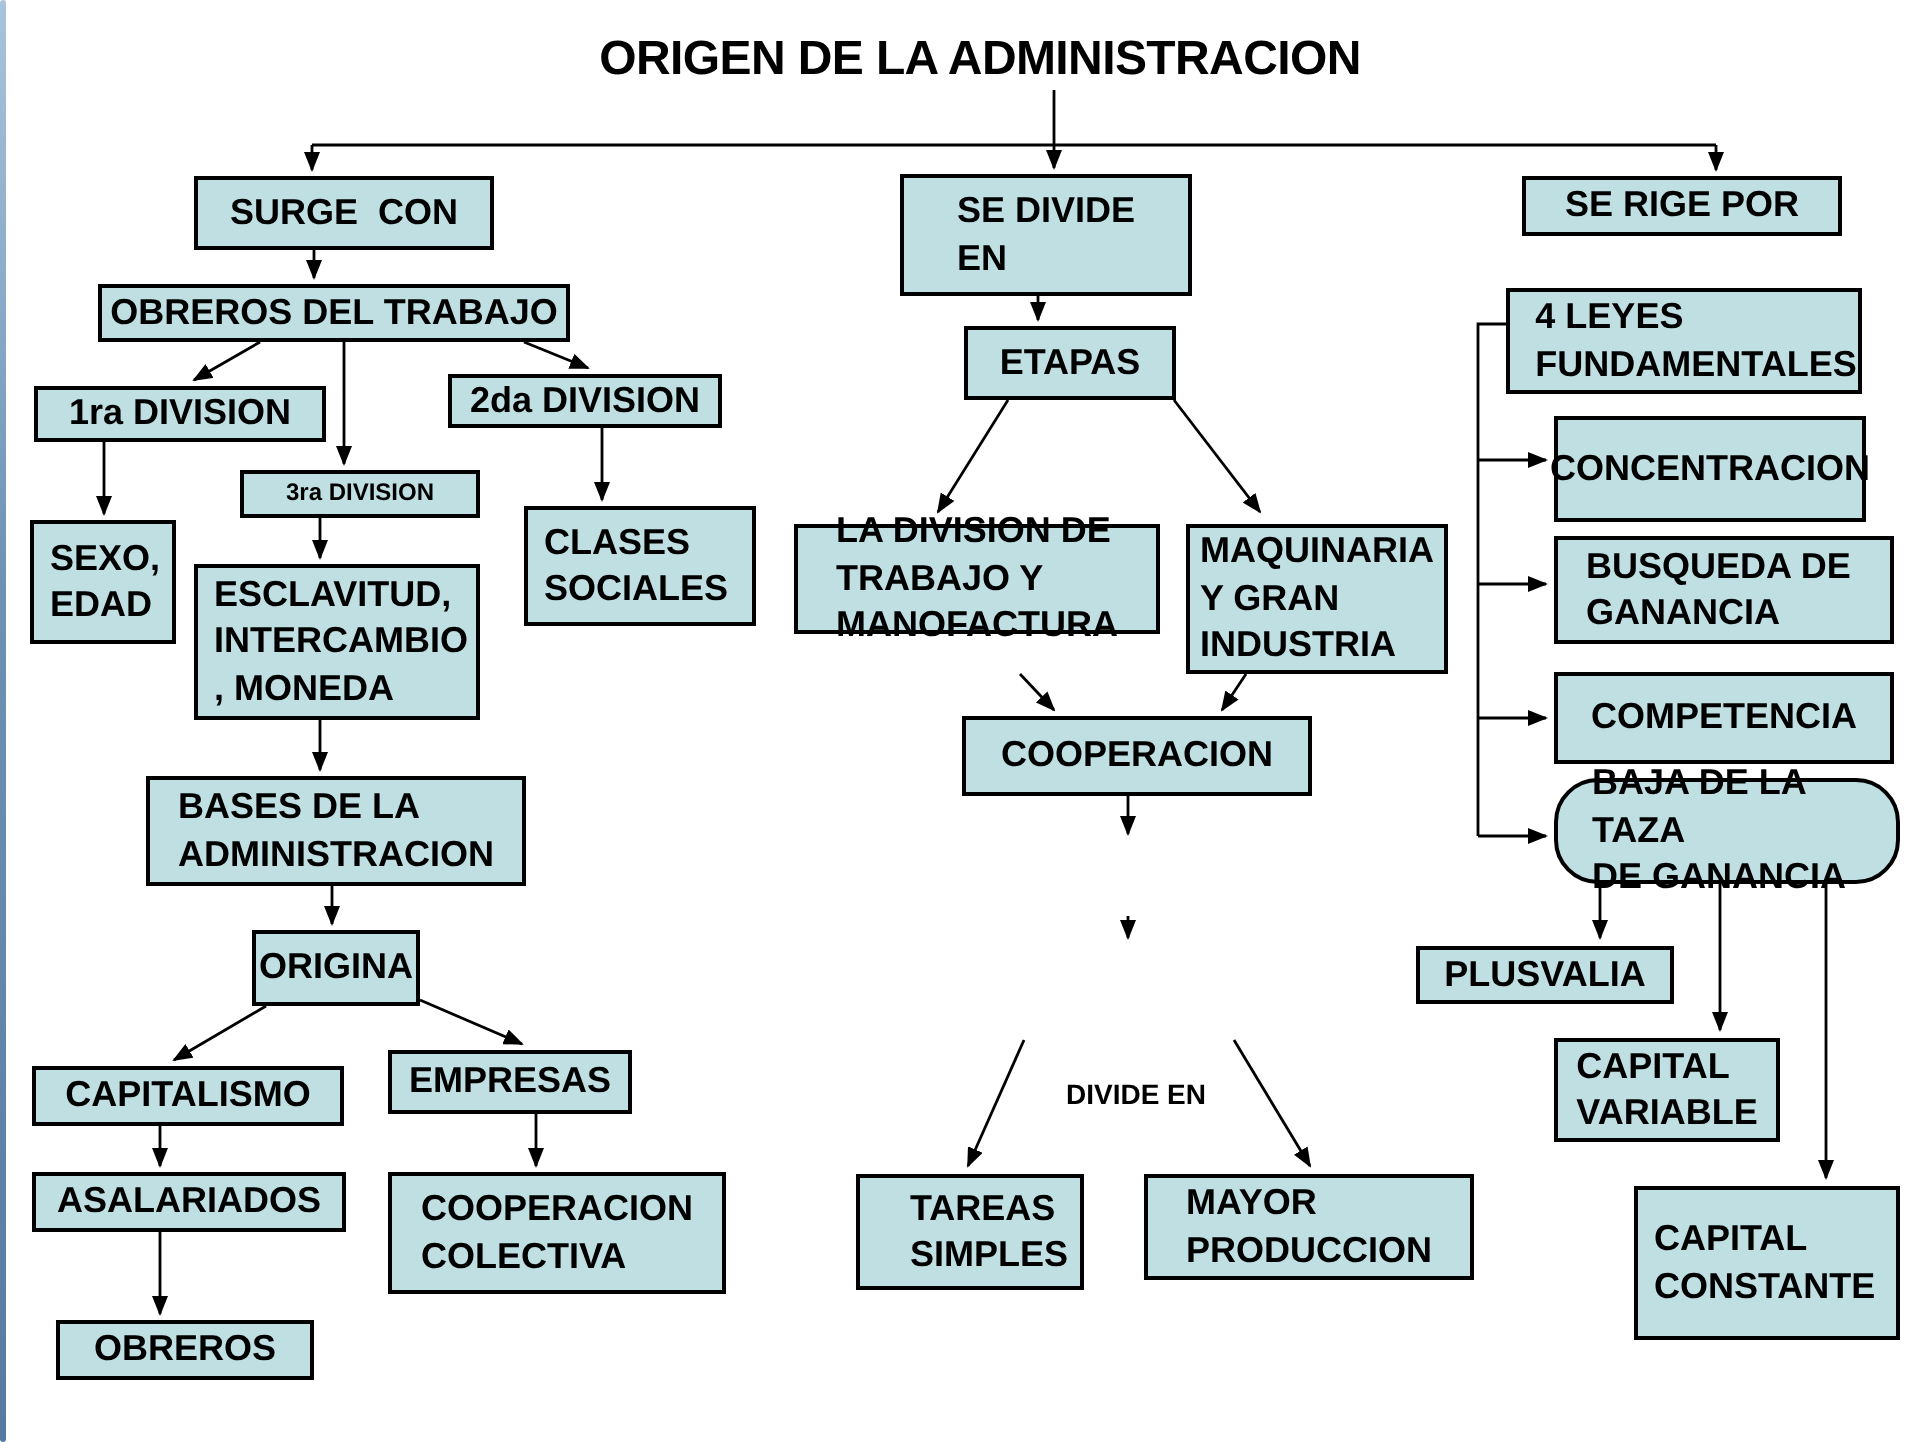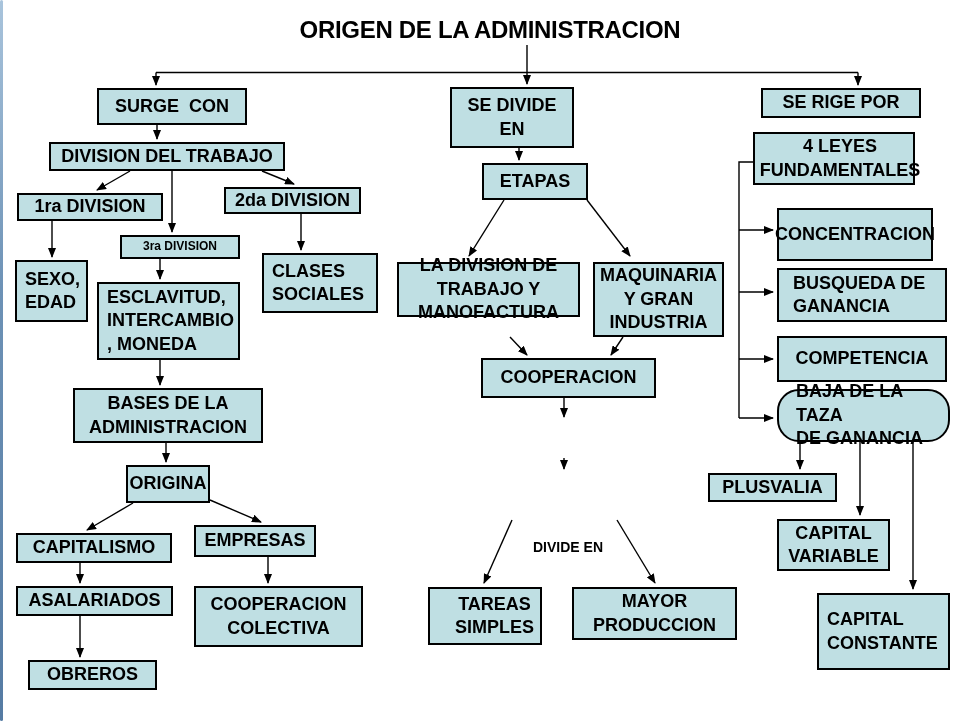--- a/index.html
+++ b/index.html
@@ -28,21 +28,21 @@
     position:absolute;left:270px;top:16px;width:440px;
     text-align:center;font-size:24px;font-weight:bold;letter-spacing:-0.3px;
     white-space:nowrap;
   }
   svg.connectors{position:absolute;left:0;top:0;width:958px;height:721px;pointer-events:none;}
   .node{
     position:absolute;
     background:var(--box-fill);
     border:2px solid var(--box-border);
     display:flex;align-items:center;justify-content:center;
-    text-align:center;
+    text-align:left;
     font-weight:bold;font-size:18px;line-height:1.3;
     white-space:pre-wrap;
   }
   .node.align-left{justify-content:flex-start;text-align:left;padding-left:8px;}
   .node.pad14{padding-left:14px;}
   .node.pad5{padding-left:17px;border-radius:22px;}
   .node.fs16{font-size:12px;}
   .edge-label{
     position:absolute;left:520px;top:539px;width:96px;
     text-align:center;font-weight:bold;font-size:14px;
@@ -100,59 +100,59 @@
       <line x1="739" y1="292" x2="773" y2="292" marker-end="url(#arw)"></line>
       <line x1="739" y1="359" x2="773" y2="359" marker-end="url(#arw)"></line>
       <line x1="739" y1="418" x2="773" y2="418" marker-end="url(#arw)"></line>
       <line x1="800" y1="442" x2="800" y2="469" marker-end="url(#arw)"></line>
       <line x1="860" y1="442" x2="860" y2="515" marker-end="url(#arw)"></line>
       <line x1="913" y1="442" x2="913" y2="589" marker-end="url(#arw)"></line>
     </g>
   </svg>
 
   <div class="node" style="left:97px;top:88px;width:150px;height:37px;">SURGE  CON</div>
-  <div class="node" style="left:49px;top:142px;width:236px;height:29px;">DIVISION DEL TRABAJO</div>
+  <div class="node" style="left:49px;top:142px;width:236px;height:29px;">OBREROS DEL TRABAJO</div>
   <div class="node" style="left:17px;top:193px;width:146px;height:28px;">1ra DIVISION</div>
   <div class="node" style="left:224px;top:187px;width:137px;height:27px;">2da DIVISION</div>
   <div class="node fs16" style="left:120px;top:235px;width:120px;height:24px;">3ra DIVISION</div>
   <div class="node align-left" style="left:15px;top:260px;width:73px;height:62px;">SEXO,
 EDAD</div>
   <div class="node align-left" style="left:97px;top:282px;width:143px;height:78px;">ESCLAVITUD,
 INTERCAMBIO
 , MONEDA</div>
   <div class="node align-left" style="left:262px;top:253px;width:116px;height:60px;">CLASES
 SOCIALES</div>
   <div class="node" style="left:73px;top:388px;width:190px;height:55px;">BASES DE LA
 ADMINISTRACION</div>
   <div class="node" style="left:126px;top:465px;width:84px;height:38px;">ORIGINA</div>
   <div class="node" style="left:16px;top:533px;width:156px;height:30px;">CAPITALISMO</div>
   <div class="node" style="left:194px;top:525px;width:122px;height:32px;">EMPRESAS</div>
   <div class="node" style="left:16px;top:586px;width:157px;height:30px;">ASALARIADOS</div>
   <div class="node" style="left:194px;top:586px;width:169px;height:61px;">COOPERACION
 COLECTIVA</div>
   <div class="node" style="left:28px;top:660px;width:129px;height:30px;">OBREROS</div>
 
-  <div class="node" style="left:450px;top:87px;width:124px;height:61px;">SE DIVIDE
+  <div class="node" style="left:450px;top:87px;width:146px;height:61px;">SE DIVIDE
 EN</div>
   <div class="node" style="left:482px;top:163px;width:106px;height:37px;">ETAPAS</div>
   <div class="node" style="left:397px;top:262px;width:183px;height:55px;">LA DIVISION DE
 TRABAJO Y
 MANOFACTURA</div>
   <div class="node" style="left:593px;top:262px;width:131px;height:75px;">MAQUINARIA
 Y GRAN
 INDUSTRIA</div>
   <div class="node" style="left:481px;top:358px;width:175px;height:40px;">COOPERACION</div>
   <div class="edge-label">DIVIDE EN</div>
   <div class="node" style="left:428px;top:587px;width:114px;height:58px;padding-left:19px;">TAREAS
 SIMPLES</div>
   <div class="node" style="left:572px;top:587px;width:165px;height:53px;">MAYOR
 PRODUCCION</div>
 
   <div class="node" style="left:761px;top:88px;width:160px;height:30px;">SE RIGE POR</div>
-  <div class="node" style="left:753px;top:132px;width:162px;height:53px;padding-left:12px;">4 LEYES
+  <div class="node" style="left:753px;top:144px;width:178px;height:53px;padding-left:12px;">4 LEYES
 FUNDAMENTALES</div>
   <div class="node" style="left:777px;top:208px;width:156px;height:53px;">CONCENTRACION</div>
   <div class="node align-left pad14" style="left:777px;top:268px;width:170px;height:54px;">BUSQUEDA DE
 GANANCIA</div>
   <div class="node" style="left:777px;top:336px;width:170px;height:46px;">COMPETENCIA</div>
   <div class="node align-left pad5" style="left:777px;top:389px;width:173px;height:53px;">BAJA DE LA TAZA
 DE GANANCIA</div>
   <div class="node" style="left:708px;top:473px;width:129px;height:29px;">PLUSVALIA</div>
   <div class="node" style="left:777px;top:519px;width:113px;height:52px;">CAPITAL
 VARIABLE</div>

